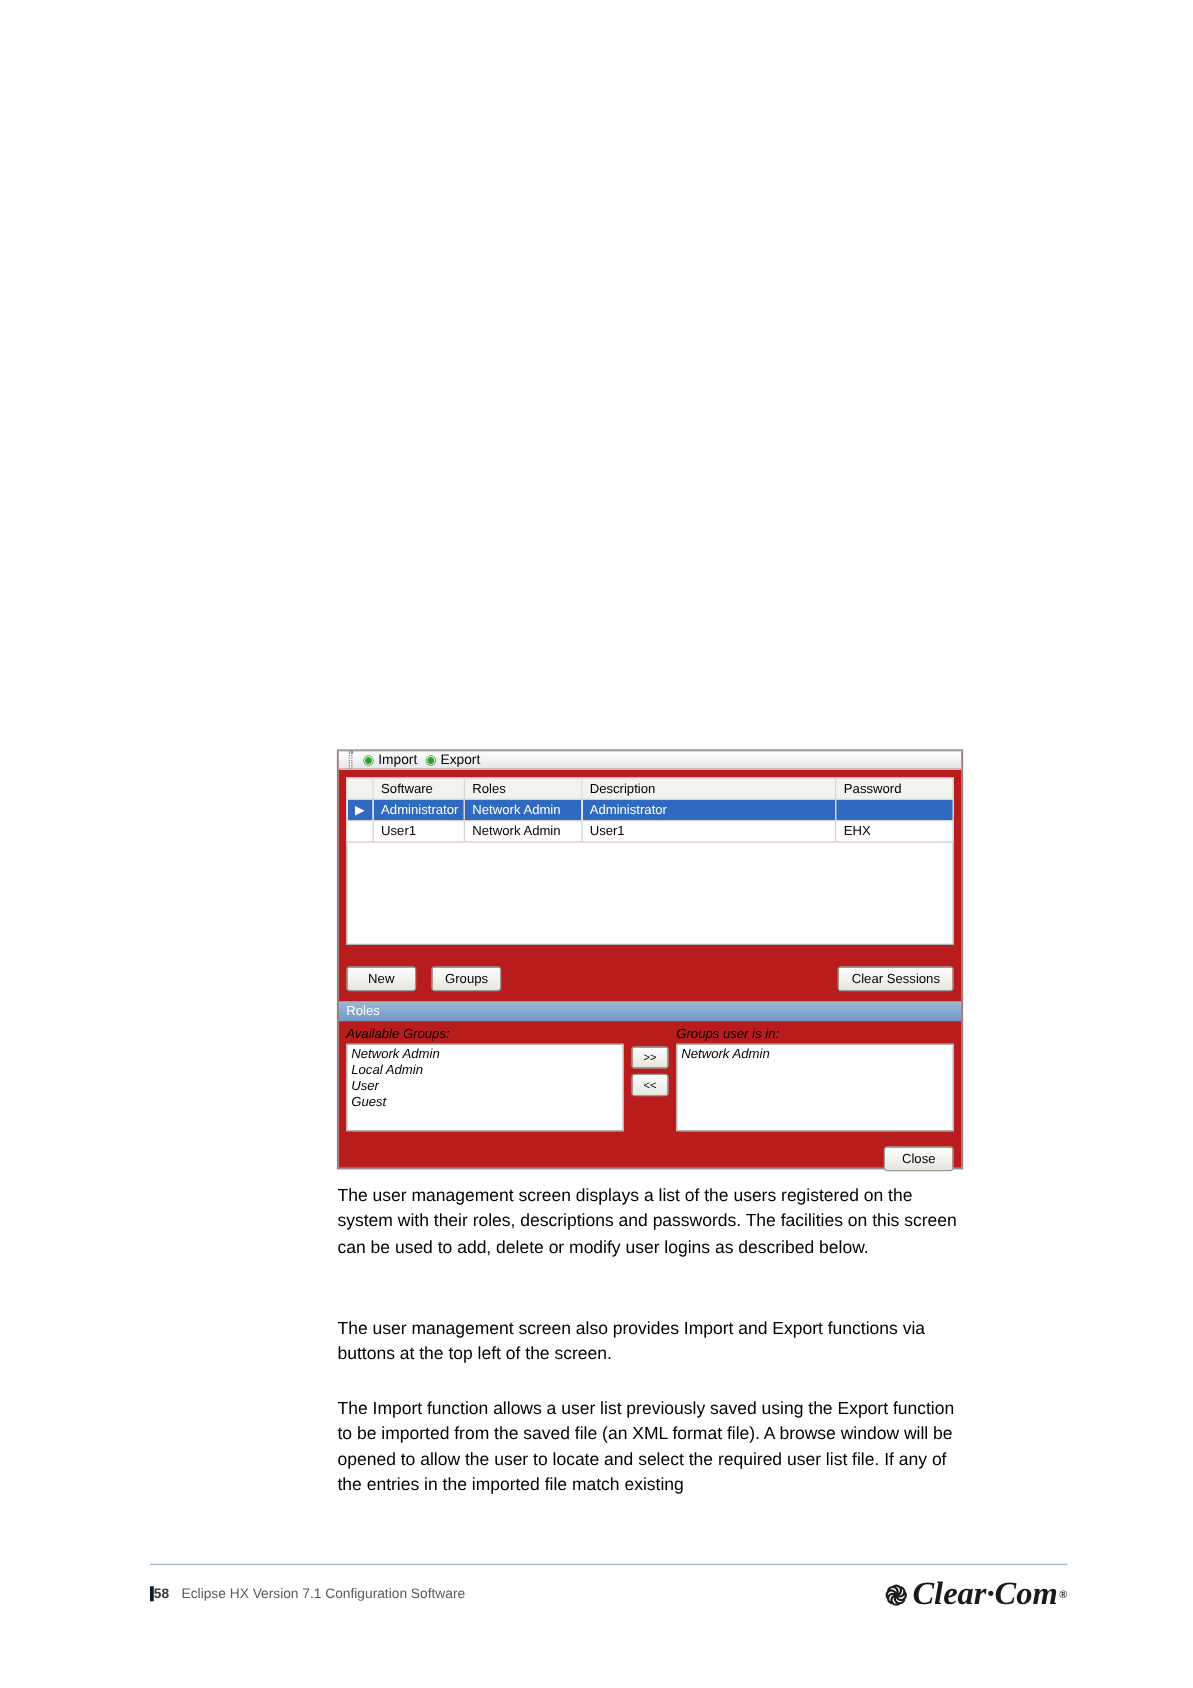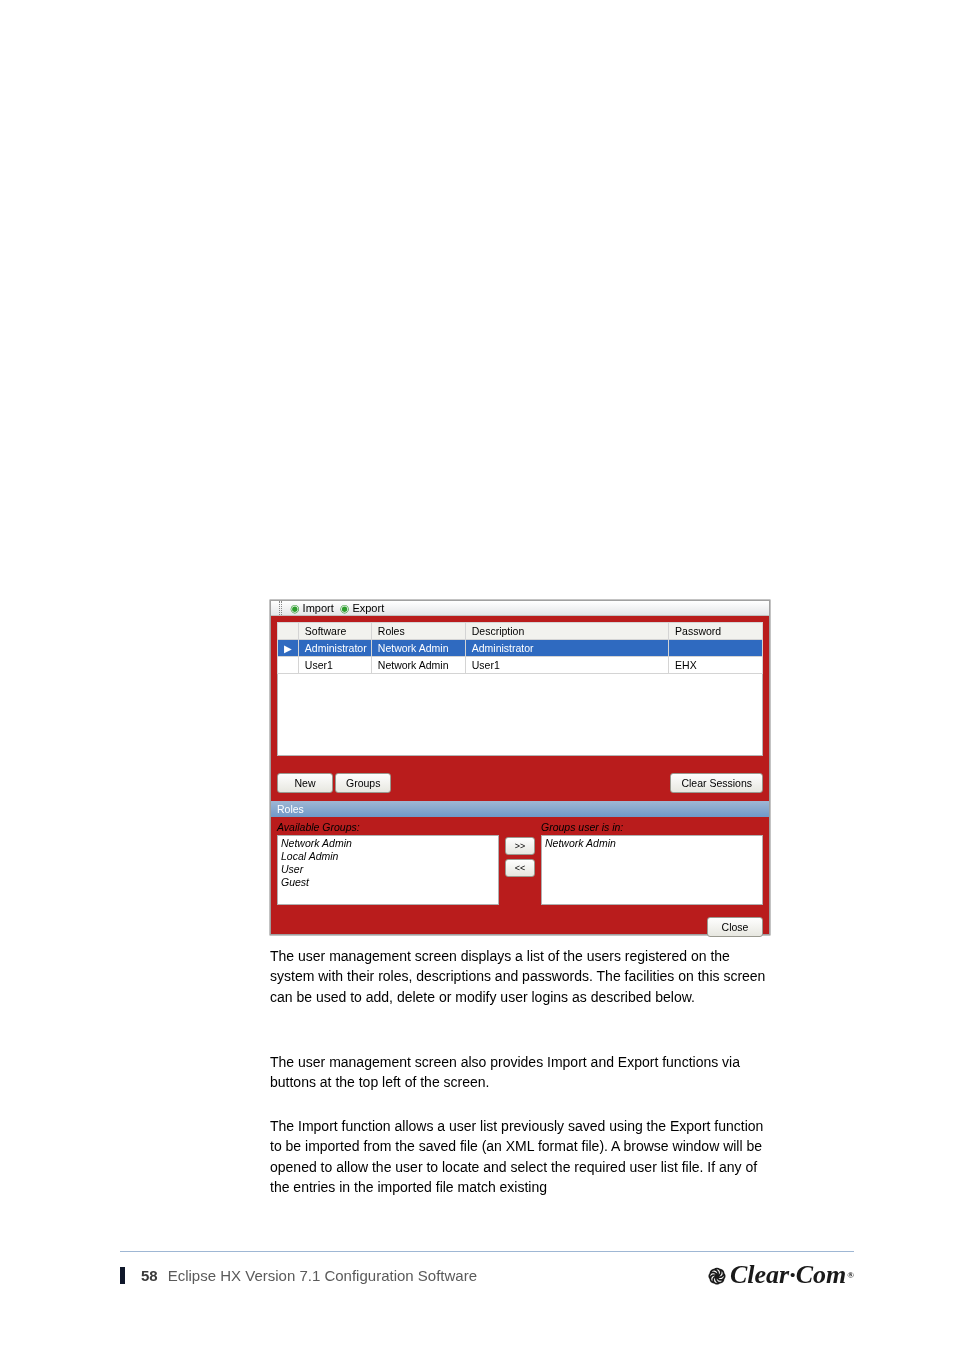--- a/index.html
+++ b/index.html
@@ -60,21 +60,21 @@
     .grid th { background: #f2f2ee; font-weight: normal; }
     .col-sel { width: 20px; }
     .col-user { width: 70px; }
     .col-roles { width: 90px; }
     .col-desc { width: 195px; }
     .col-pass { width: 90px; }
     .row-selected td { background: #2f6ac0; color: #fff; }
     .row-selected .sel-caret { color: #fff; }
     .sel-caret { font-size: 10px; color: #000; }
     .grid-body-filler { height: 82px; background: #fff; border: 1px solid #b5b5b5; border-top: none; }
-    .btn-row { display: flex; align-items: center; padding: 6px 6px 8px 6px; gap: 2px; margin-top: 11px; }
+    .btn-row { display: flex; align-items: center; padding: 6px 6px 8px 6px; gap: 12px; margin-top: 11px; }
     .btn-row-right { margin-left: auto; }
     .win-btn {
       min-width: 56px; height: 20px;
       background: linear-gradient(#fefefe,#e7e7e0);
       border: 1px solid #9a9a90;
       border-radius: 3px;
       font-size: 10.5px;
       padding: 0 10px;
       cursor: pointer;
     }
@@ -102,24 +102,24 @@
     }
     .footer-row { display: flex; justify-content: flex-end; padding: 6px; }
     .page-footer {
       position: absolute;
       left: 120px; right: 100px; bottom: 60px;
       border-top: 1px solid #9fb7d4;
       display: flex; justify-content: space-between; align-items: center;
       padding-top: 8px;
     }
     .pg-left {
-      font-size: 15px; color: #5a5a5a;
+      font-size: 11px; color: #5a5a5a;
       display: flex; align-items: stretch;
-      border-left: 5px solid #0f172a;
-      padding-left: 16px;
+      border-left: 3px solid #0f172a;
+      padding-left: 0;
     }
     .pg-num { font-weight: bold; color: #3a3a3a; margin-right: 10px; }
     .logo {
       display: inline-flex; align-items: center;
       font-family: "Times New Roman", serif;
       font-style: italic; font-weight: bold;
       font-size: 26px; color: #1a1a1a;
     }
     .logo-swirl { font-style: normal; font-size: 22px; margin-right: 4px; color: #1a1a1a; }
     .logo-tm { font-size: 9px; font-style: normal; vertical-align: top; margin-left: 1px; }

